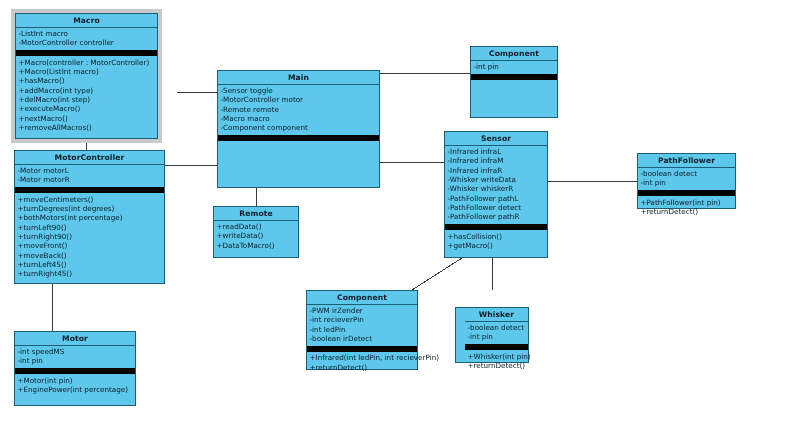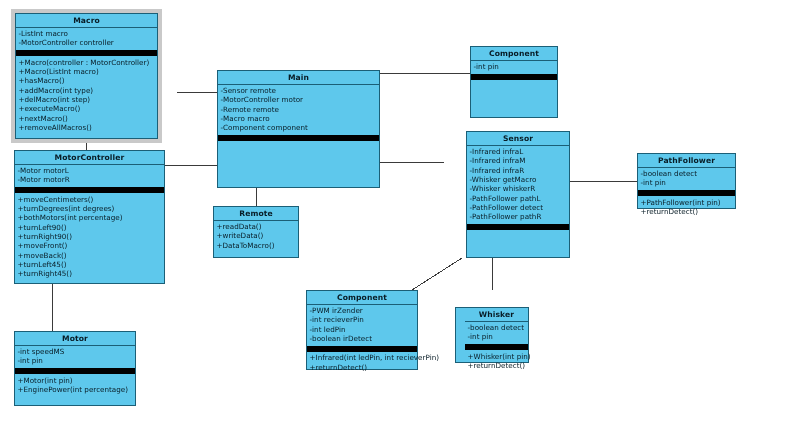--- a/index.html
+++ b/index.html
@@ -123,21 +123,21 @@
     </div>
     <div class="compartment last">
       <div class="row">+Motor(int pin)</div>
       <div class="row">+EnginePower(int percentage)</div>
     </div>
   </div>
 
   <div class="uml" style="left:217px;top:70px;width:163px;height:118px;">
     <div class="title">Main</div>
     <div class="compartment">
-      <div class="row">-Sensor remote</div>
+      <div class="row">-Sensor toggle</div>
       <div class="row">-MotorController motor</div>
       <div class="row">-Remote remote</div>
       <div class="row">-Macro macro</div>
       <div class="row">-Component component</div>
     </div>
   </div>
 
   <div class="uml" style="left:213px;top:206px;width:86px;height:52px;">
     <div class="title">Remote</div>
     <div class="compartment last">
@@ -147,32 +147,36 @@
     </div>
   </div>
 
   <div class="uml" style="left:470px;top:46px;width:88px;height:72px;">
     <div class="title">Component</div>
     <div class="compartment">
       <div class="row">-int pin</div>
     </div>
   </div>
 
-  <div class="uml" style="left:444px;top:131px;width:104px;height:127px;margin-left:22px;">
+  <div class="uml" style="left:444px;top:131px;width:104px;height:127px;">
     <div class="title">Sensor</div>
     <div class="compartment">
       <div class="row">-Infrared infraL</div>
       <div class="row">-Infrared infraM</div>
       <div class="row">-Infrared infraR</div>
-      <div class="row">-Whisker getMacro</div>
+      <div class="row">-Whisker writeData</div>
       <div class="row">-Whisker whiskerR</div>
       <div class="row">-PathFollower pathL</div>
       <div class="row">-PathFollower detect</div>
       <div class="row">-PathFollower pathR</div>
     </div>
+    <div class="compartment last">
+      <div class="row">+hasCollision()</div>
+      <div class="row">+getMacro()</div>
+    </div>
   </div>
 
   <div class="uml" style="left:637px;top:153px;width:99px;height:56px;">
     <div class="title">PathFollower</div>
     <div class="compartment">
       <div class="row">-boolean detect</div>
       <div class="row">-int pin</div>
     </div>
     <div class="compartment last">
       <div class="row">+PathFollower(int pin)</div>

